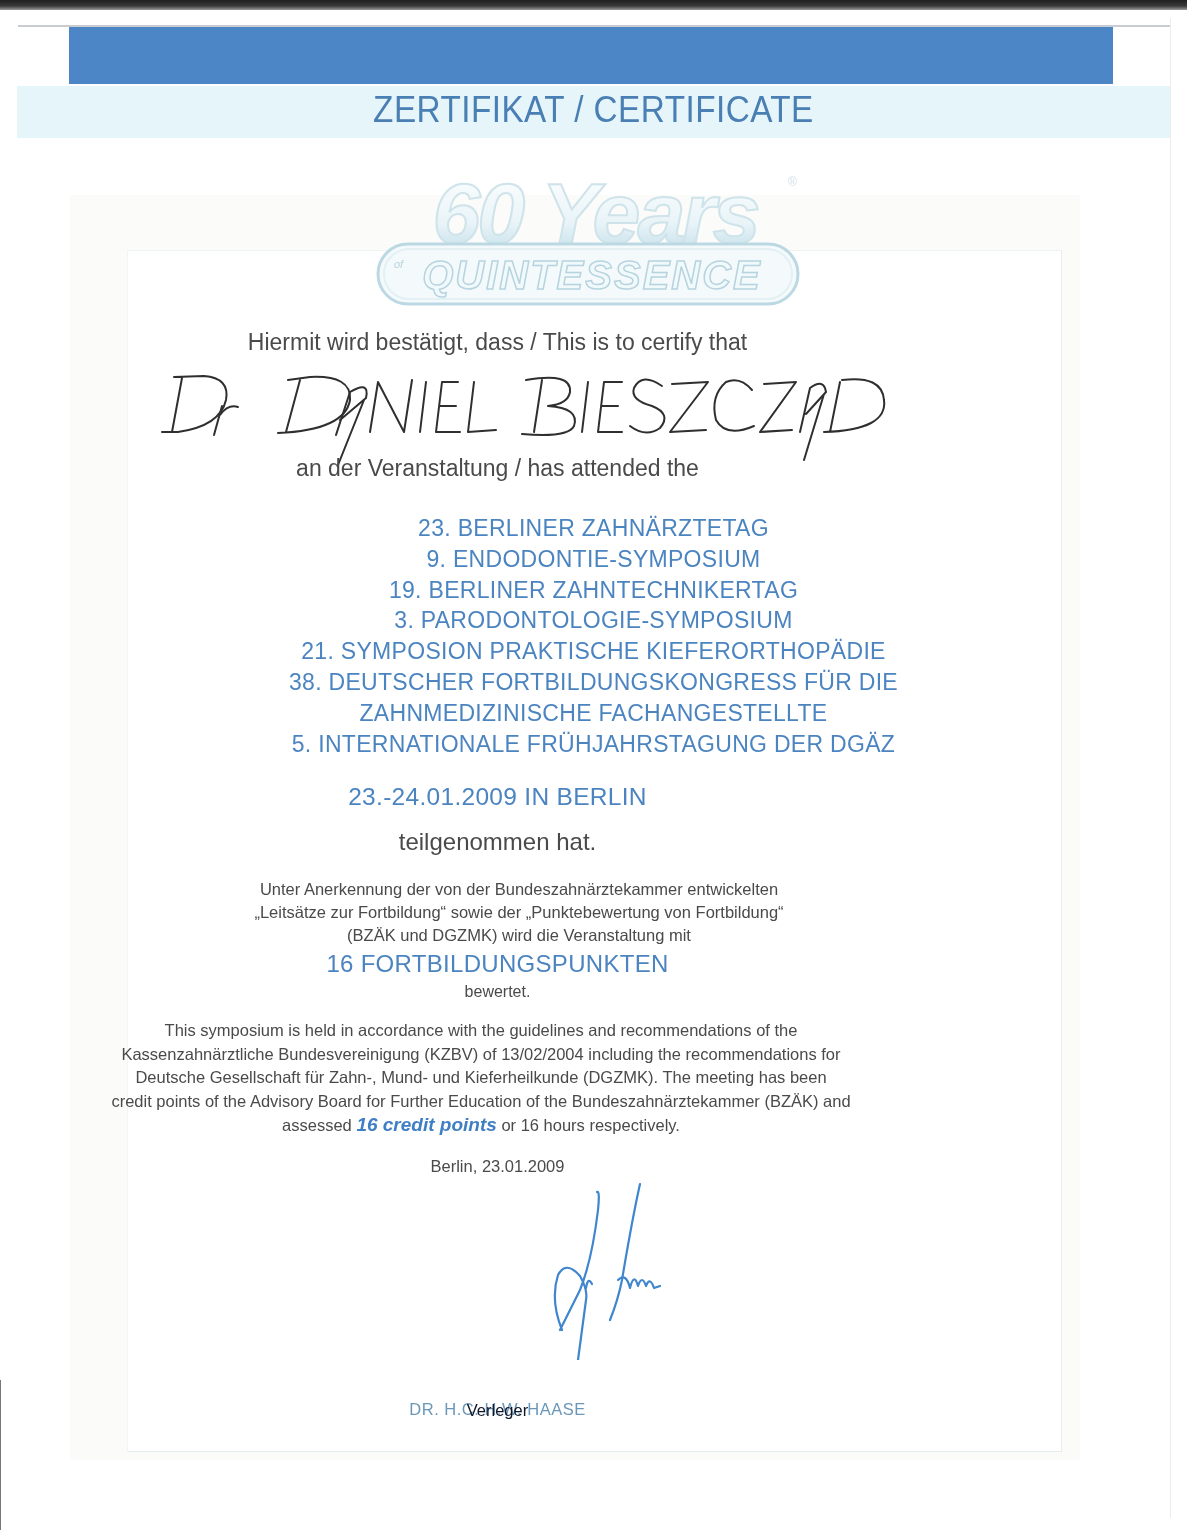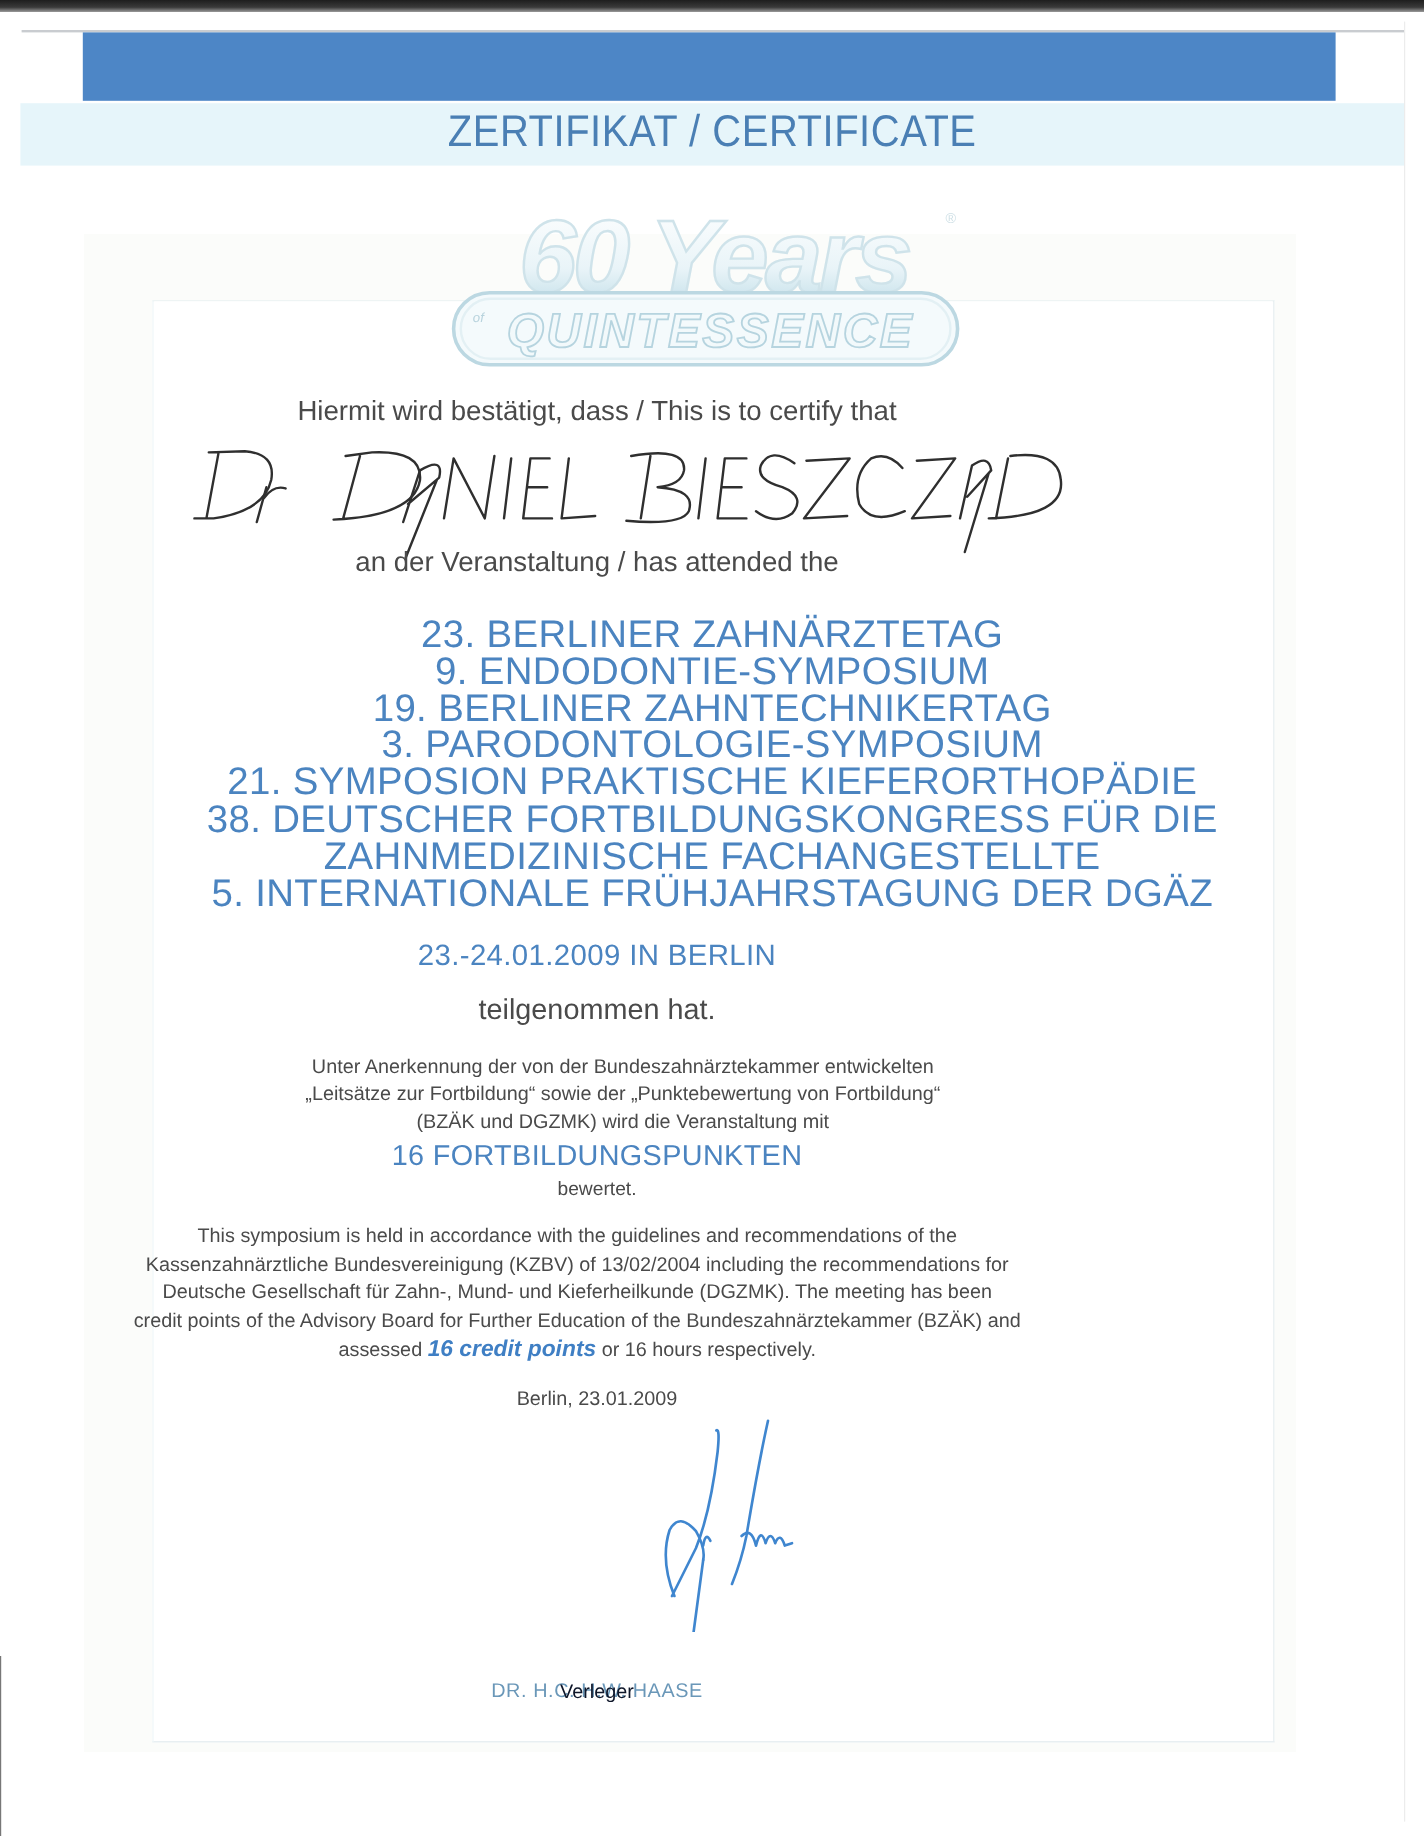--- a/index.html
+++ b/index.html
@@ -57,21 +57,21 @@
   }
   .gray { color: #4a4a4a; }
   .blue { color: #4b84c0; }
   .certify-line { top: 329px; font-size: 23px; font-family: "Liberation Sans", sans-serif; }
   .attended-line { top: 455px; font-size: 23px; font-family: "Liberation Sans", sans-serif; }
   .name-hand {
     position: absolute; left: 160px; top: 360px; width: 740px; height: 110px;
   }
   .events {
     position: absolute; left: 0; top: 513px; width: 1187px; text-align: center;
-    font-family: "Liberation Sans", sans-serif; font-size: 32px; line-height: 30.8px;
+    font-family: "Liberation Sans", sans-serif; font-size: 23px; line-height: 30.8px;
     color: #4b84c0; letter-spacing: 0.3px;
   }
   .events div { white-space: nowrap; }
   .date-line { top: 783px; font-size: 24.5px; font-family: "Liberation Sans", sans-serif; letter-spacing: 0.3px; }
   .teil-line { top: 828px; font-size: 24px; font-family: "Liberation Sans", sans-serif; }
   .de-para {
     position: absolute; left: 0; top: 878px; width: 1038px; text-align: center;
     font-family: "Liberation Sans", sans-serif; font-size: 16.5px; line-height: 23px; color: #4a4a4a;
   }
   .points-line { top: 950px; font-size: 24px; font-family: "Liberation Sans", sans-serif; letter-spacing: 0.3px; }

